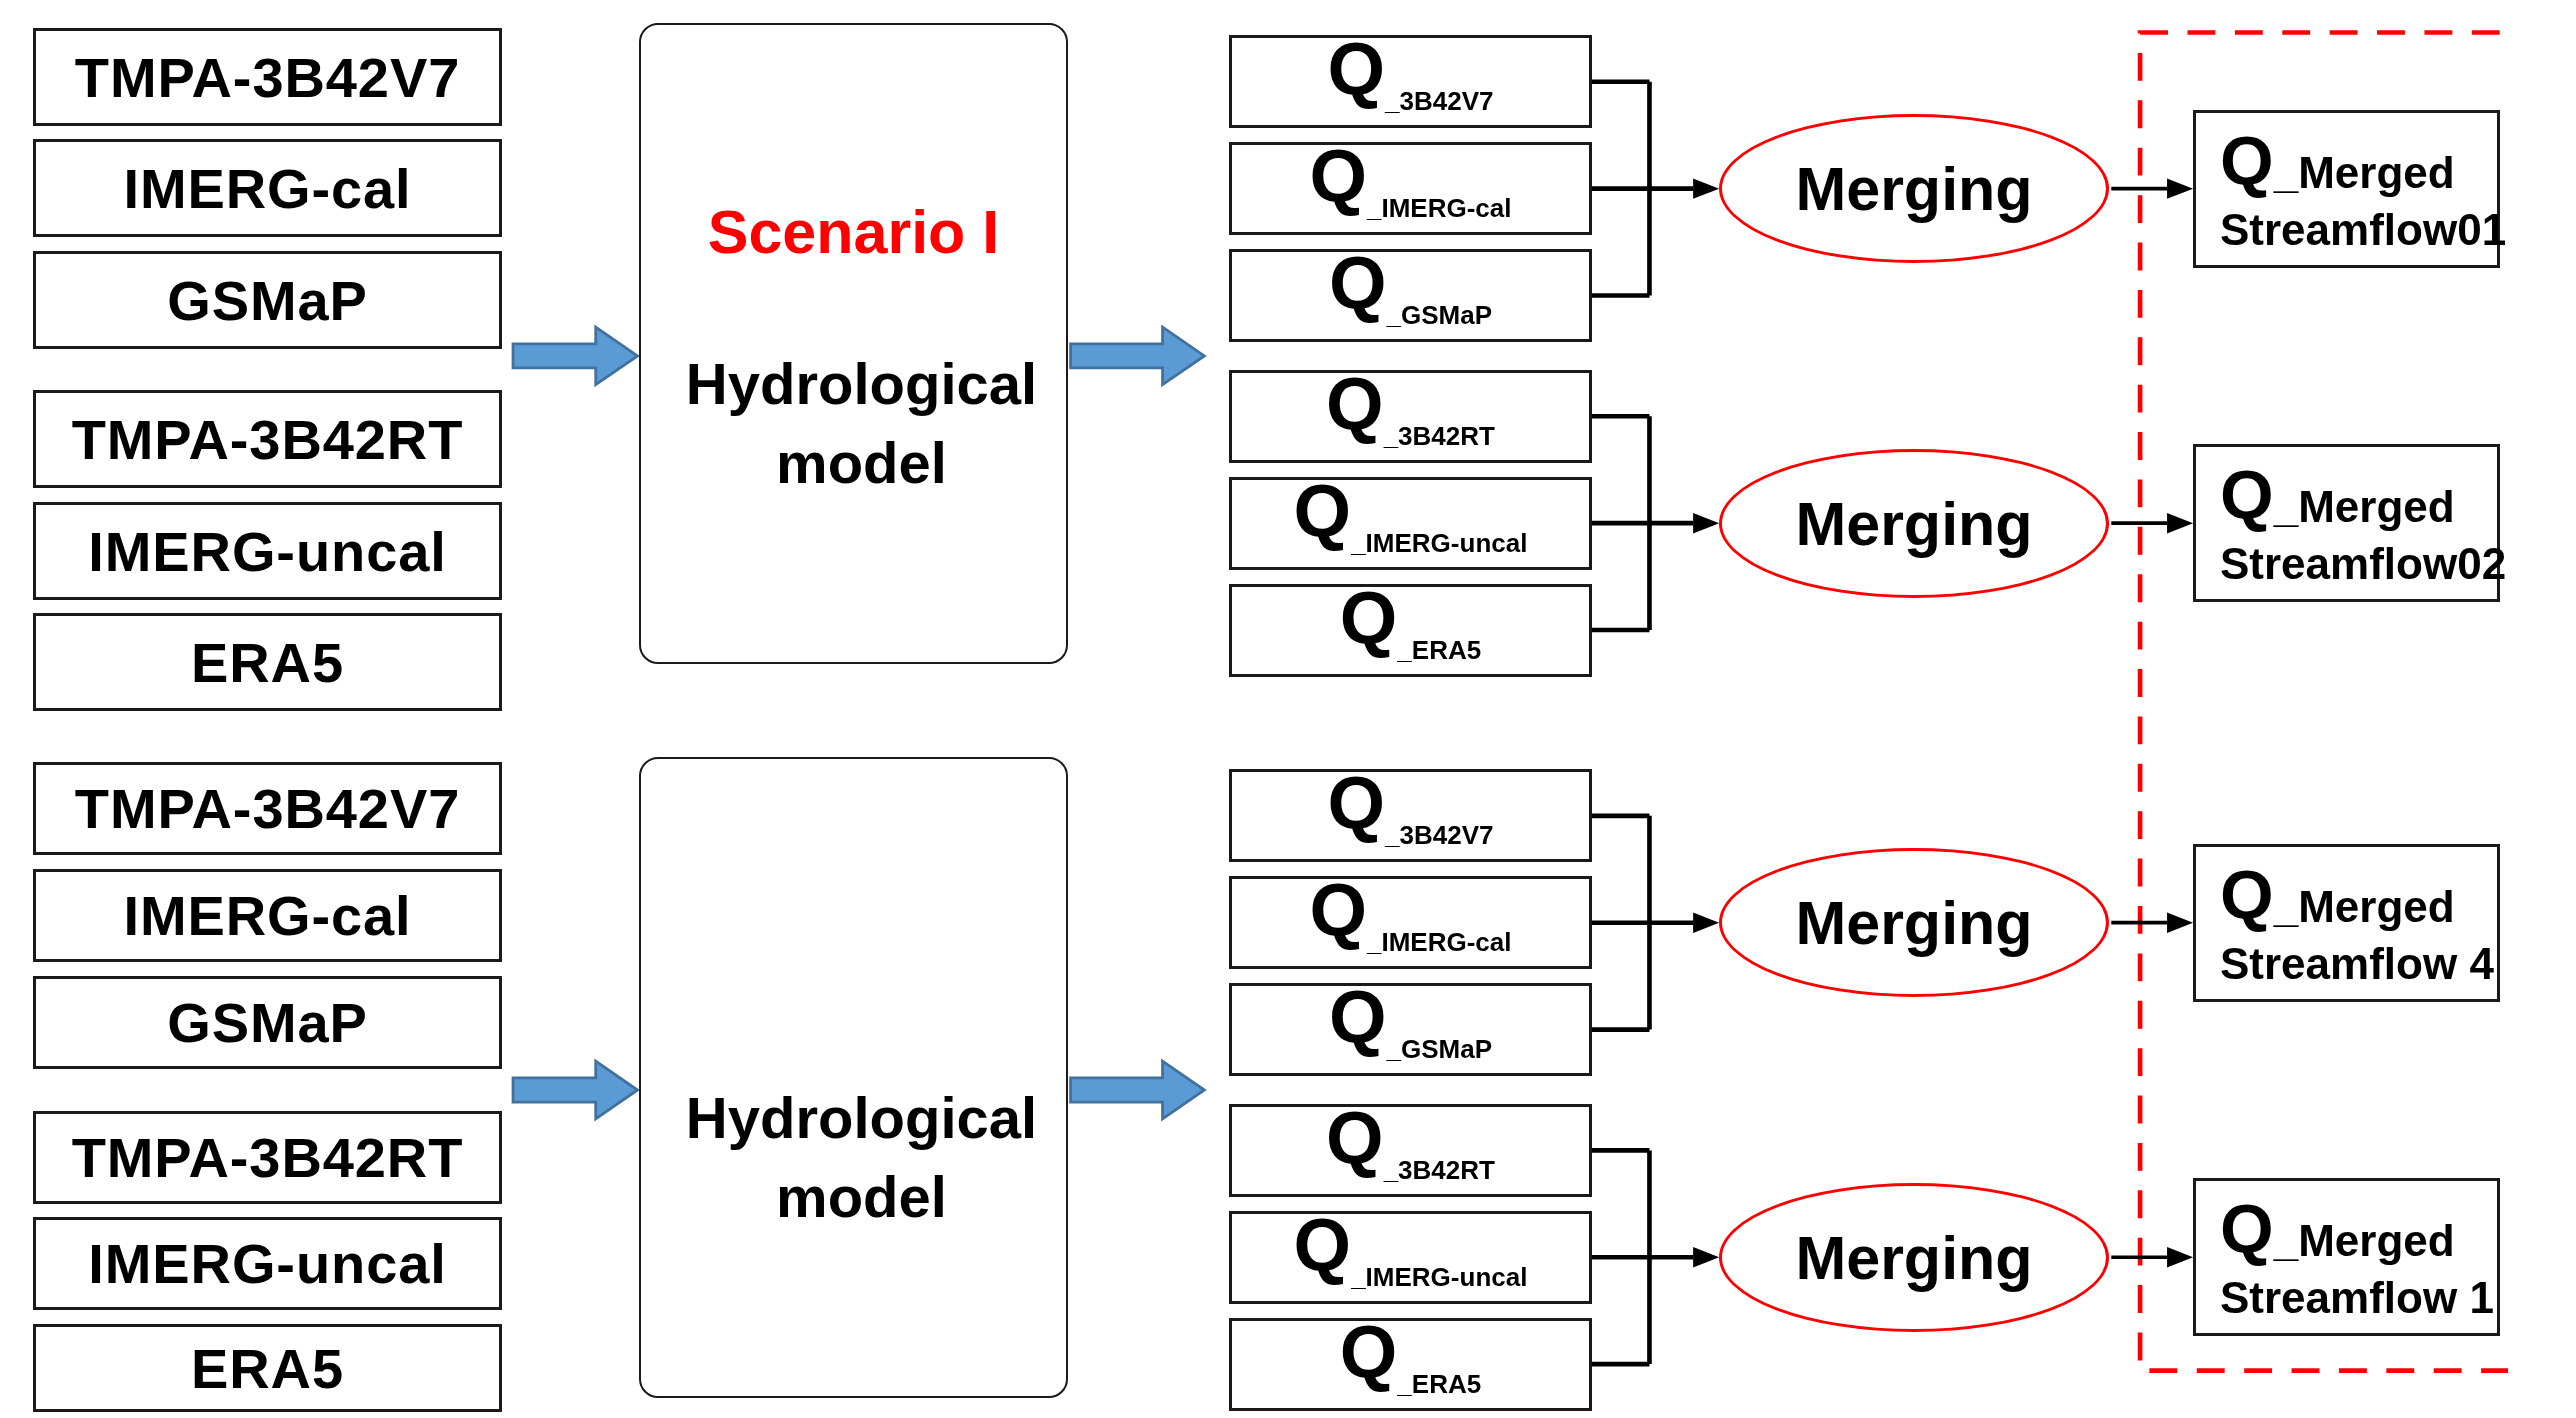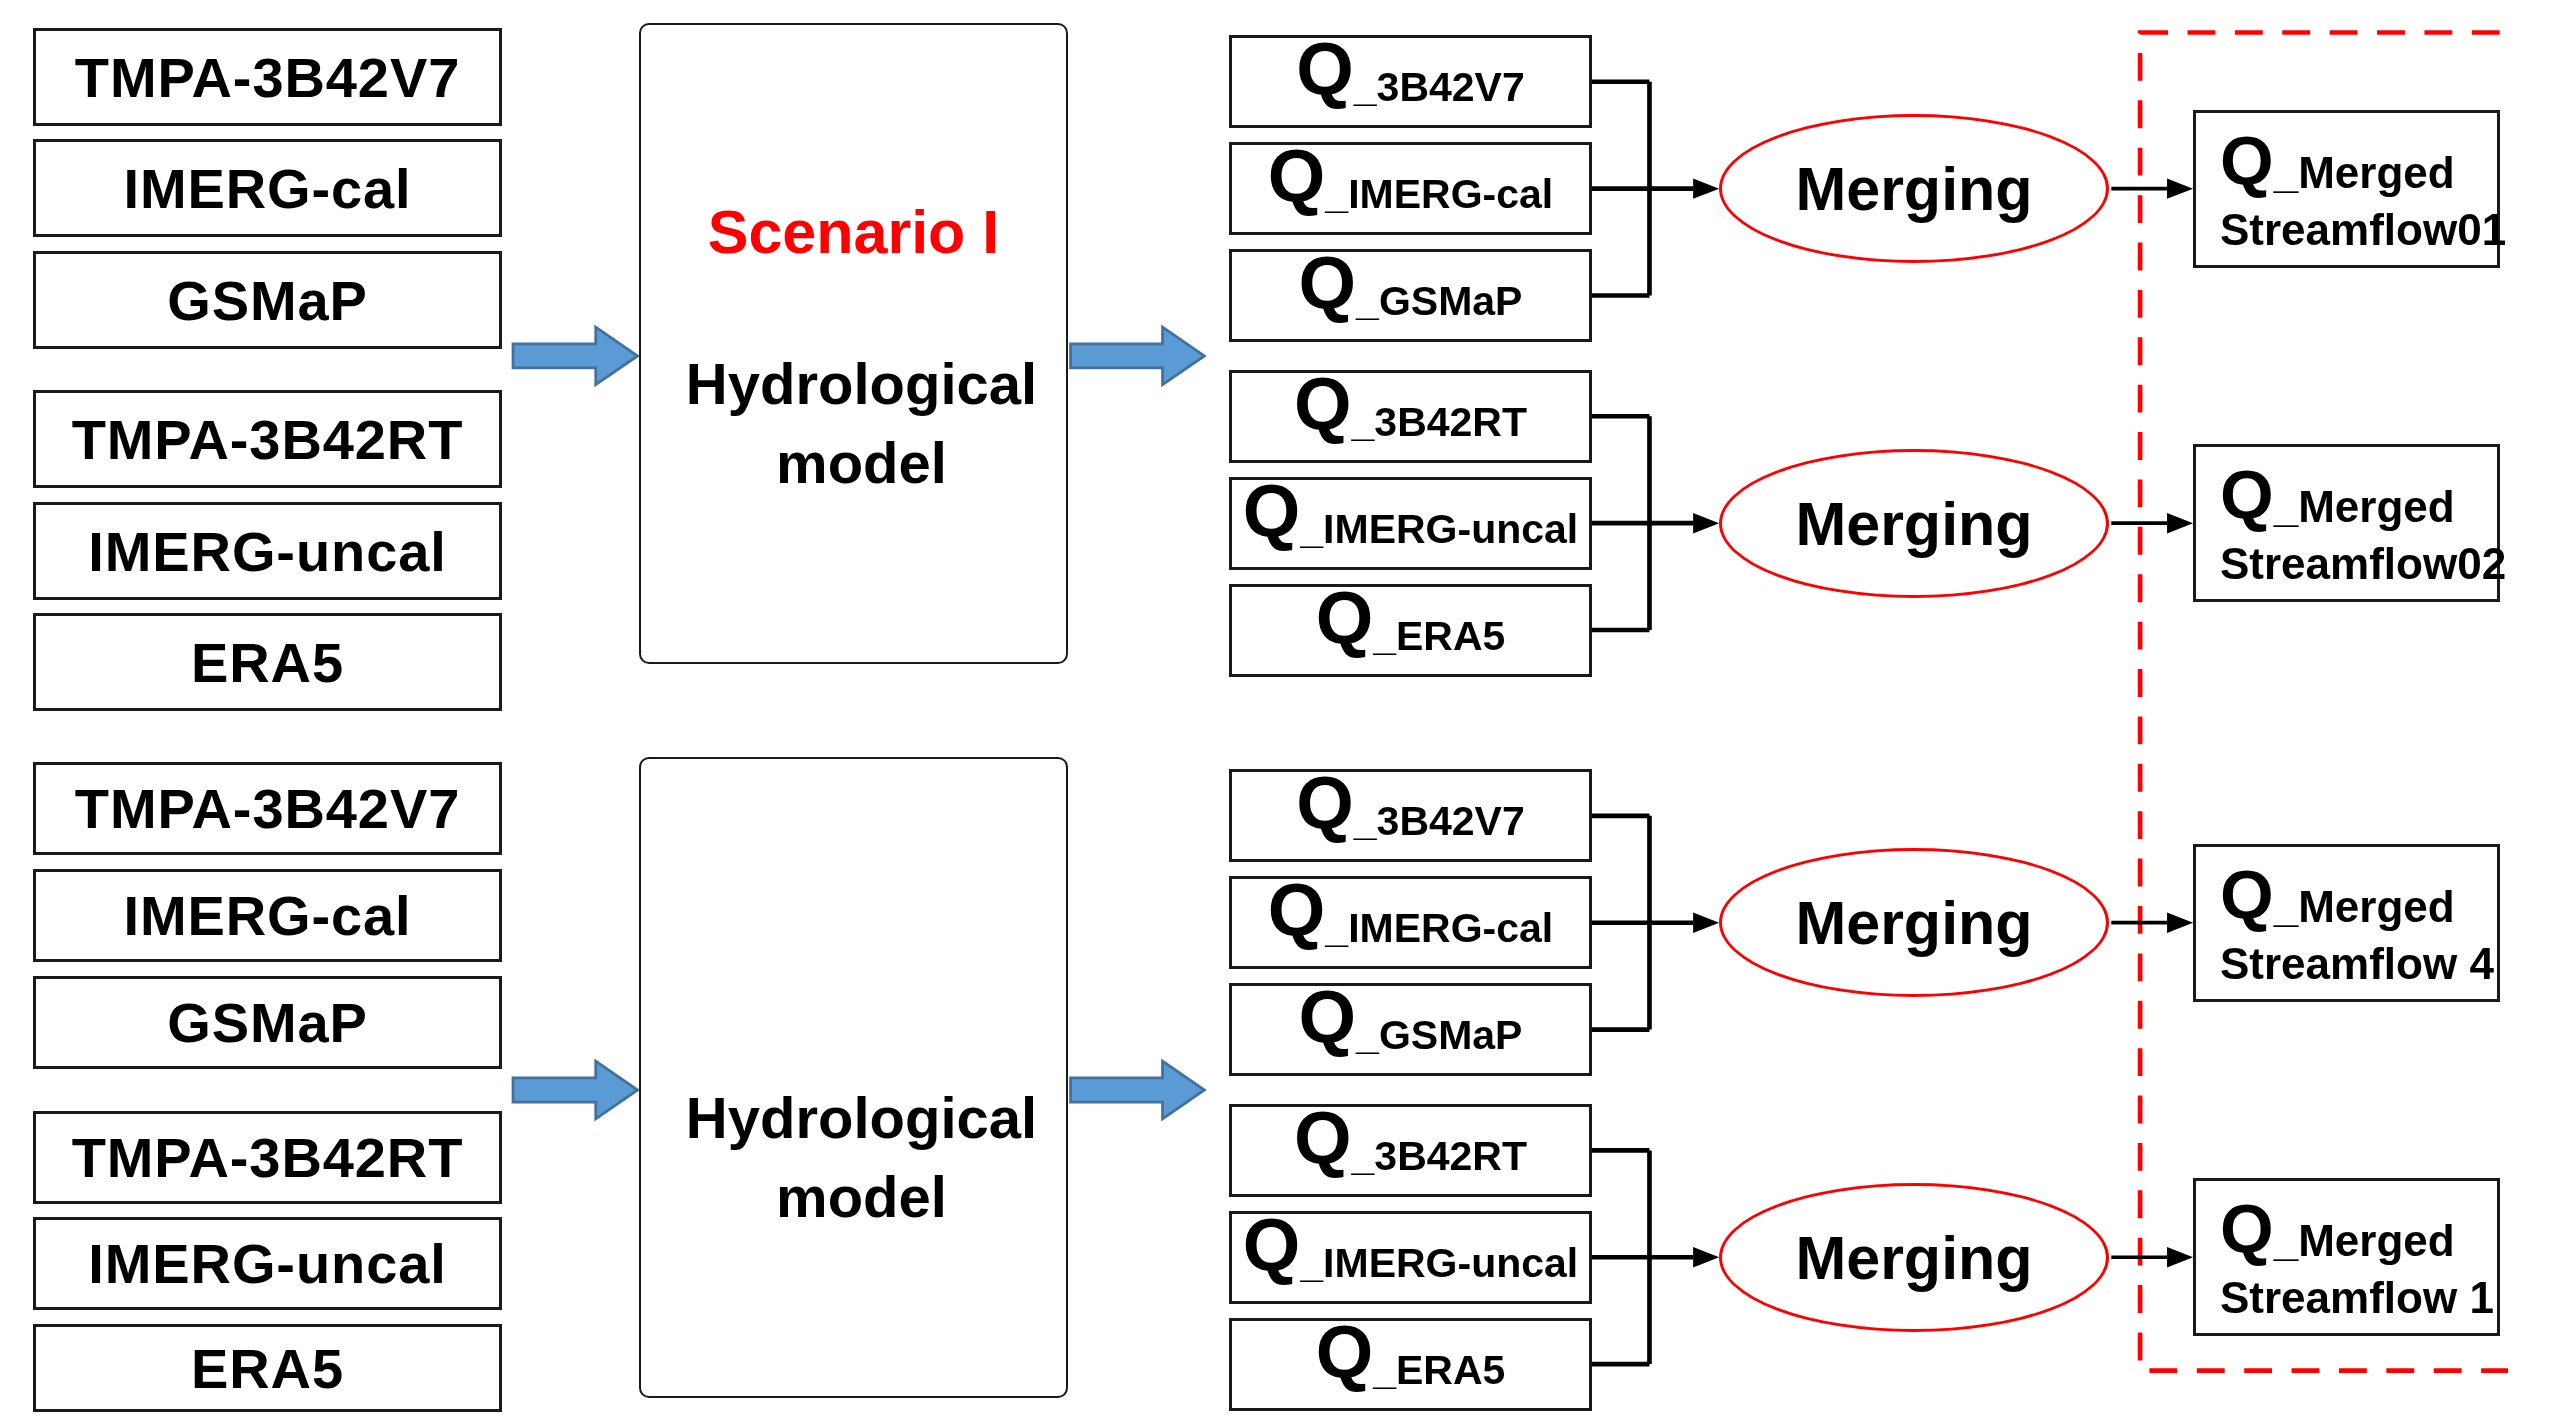--- a/index.html
+++ b/index.html
@@ -23,25 +23,25 @@
     border:3.7px solid var(--border);background:#fff;
     display:flex;align-items:center;justify-content:center;
     font-size:56px;letter-spacing:0.9px;white-space:nowrap;
   }
   .qbox{
     border:3.7px solid var(--border);background:#fff;
     display:flex;align-items:baseline;justify-content:center;
     white-space:nowrap;
   }
   .qbox .qmain{font-size:74px;line-height:1;}
-  .qbox .qsub{font-size:41px;line-height:1;position:relative;top:7px;}
+  .qbox .qsub{font-size:26px;line-height:1;position:relative;top:16px;}
   .qbox-inner{display:flex;align-items:baseline;transform:translateY(-5.6px);}
 
   .scenario{
-    border:2.8px solid var(--border);border-radius:10px;background:#fff;
+    border:2.8px solid var(--border);border-radius:19px;background:#fff;
   }
   .sc-title{position:absolute;left:0;width:100%;text-align:center;
     color:var(--red);font-size:61px;line-height:1;}
   .sc-line{position:absolute;left:0;width:100%;text-align:center;
     font-size:58px;line-height:1;padding-left:8px;}
 
   .ellipse{
     border:3.7px solid var(--red);border-radius:50%;background:transparent;
     display:flex;align-items:center;justify-content:center;
     font-size:61px;

